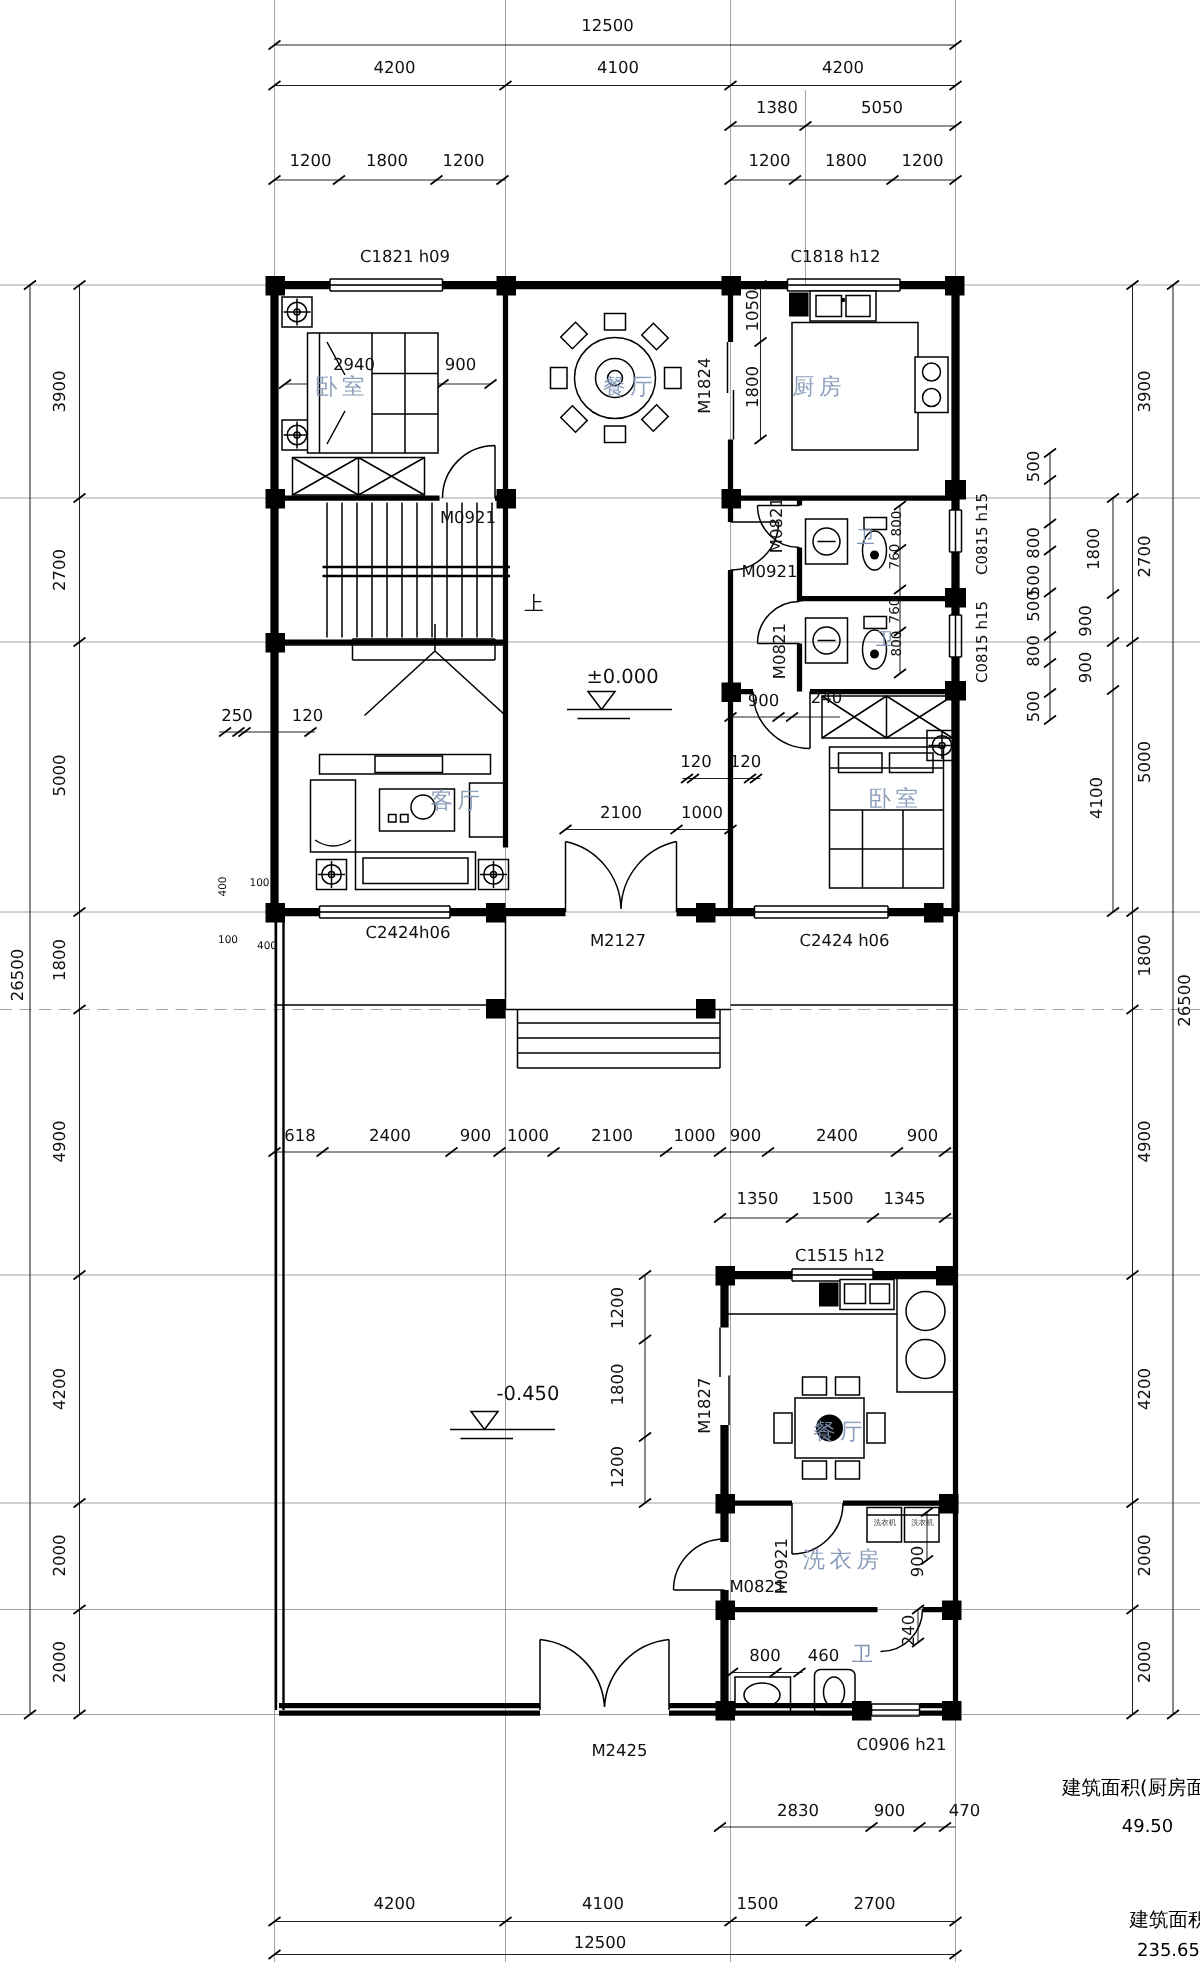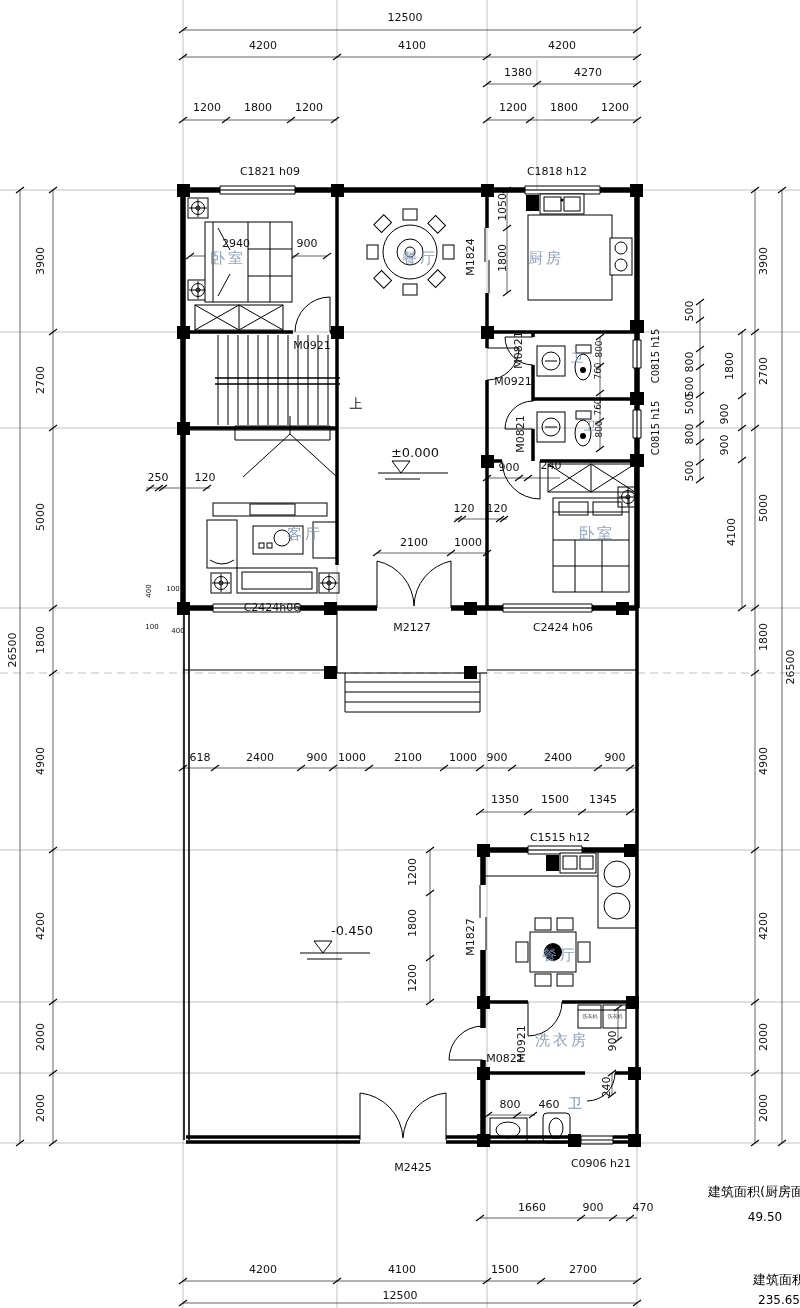--- a/index.html
+++ b/index.html
@@ -385,21 +385,21 @@
         <rect x="568" y="1134" width="13" height="13" class="f"></rect>
         <rect x="628" y="1134" width="13" height="13" class="f"></rect>
   </g>
 </svg>
 
 <div class="lb" style="left:405px;top:17px">12500</div>
 <div class="lb" style="left:263px;top:45px">4200</div>
 <div class="lb" style="left:412px;top:45px">4100</div>
 <div class="lb" style="left:562px;top:45px">4200</div>
 <div class="lb" style="left:518px;top:72px">1380</div>
-<div class="lb" style="left:588px;top:72px">4270</div>
+<div class="lb" style="left:588px;top:72px">5050</div>
 <div class="lb" style="left:207px;top:107px">1200</div>
 <div class="lb" style="left:258px;top:107px">1800</div>
 <div class="lb" style="left:309px;top:107px">1200</div>
 <div class="lb" style="left:513px;top:107px">1200</div>
 <div class="lb" style="left:564px;top:107px">1800</div>
 <div class="lb" style="left:615px;top:107px">1200</div>
 <div class="lb" style="left:270px;top:171px">C1821 h09</div>
 <div class="lb" style="left:557px;top:171px">C1818 h12</div>
 
 <div class="lb v" style="left:40px;top:261px">3900</div>
@@ -461,21 +461,21 @@
 <div class="lb" style="left:464px;top:508px">120</div>
 <div class="lb" style="left:497px;top:508px">120</div>
 <div class="lb" style="left:414px;top:542px">2100</div>
 <div class="lb" style="left:468px;top:542px">1000</div>
 <div class="lb room" style="left:305px;top:534px">客厅</div>
 <div class="lb room" style="left:597px;top:533px">卧室</div>
 <div class="lb v tiny" style="left:149px;top:591px">400</div>
 <div class="lb tiny" style="left:173px;top:589px">100</div>
 <div class="lb tiny" style="left:152px;top:627px">100</div>
 <div class="lb tiny" style="left:178px;top:631px">400</div>
-<div class="lb" style="left:272px;top:607px">C2424h06</div>
+<div class="lb" style="left:272px;top:622px">C2424h06</div>
 <div class="lb" style="left:412px;top:627px">M2127</div>
 <div class="lb" style="left:563px;top:627px">C2424 h06</div>
 
 <div class="lb" style="left:200px;top:757px">618</div>
 <div class="lb" style="left:260px;top:757px">2400</div>
 <div class="lb" style="left:317px;top:757px">900</div>
 <div class="lb" style="left:352px;top:757px">1000</div>
 <div class="lb" style="left:408px;top:757px">2100</div>
 <div class="lb" style="left:463px;top:757px">1000</div>
 <div class="lb" style="left:497px;top:757px">900</div>
@@ -498,21 +498,21 @@
 <div class="lb" style="left:505px;top:1058px">M0821</div>
 <div class="lb v" style="left:521px;top:1044px">M0921</div>
 <div class="lb v" style="left:612px;top:1041px">900</div>
 <div class="lb v" style="left:606px;top:1087px">240</div>
 <div class="lb" style="left:510px;top:1104px">800</div>
 <div class="lb" style="left:549px;top:1104px">460</div>
 <div class="lb rsm" style="left:575px;top:1103px;font-size:14px">卫</div>
 <div class="lb" style="left:601px;top:1163px">C0906 h21</div>
 <div class="lb" style="left:413px;top:1167px">M2425</div>
 
-<div class="lb" style="left:532px;top:1207px">1660</div>
+<div class="lb" style="left:532px;top:1207px">2830</div>
 <div class="lb" style="left:593px;top:1207px">900</div>
 <div class="lb" style="left:643px;top:1207px">470</div>
 <div class="lb" style="left:263px;top:1269px">4200</div>
 <div class="lb" style="left:402px;top:1269px">4100</div>
 <div class="lb" style="left:505px;top:1269px">1500</div>
 <div class="lb" style="left:583px;top:1269px">2700</div>
 <div class="lb" style="left:400px;top:1295px">12500</div>
 
 <div class="ar" style="left:708px;top:1192px">建筑面积(厨房面</div>
 <div class="arv" style="left:765px;top:1217px">49.50</div>

